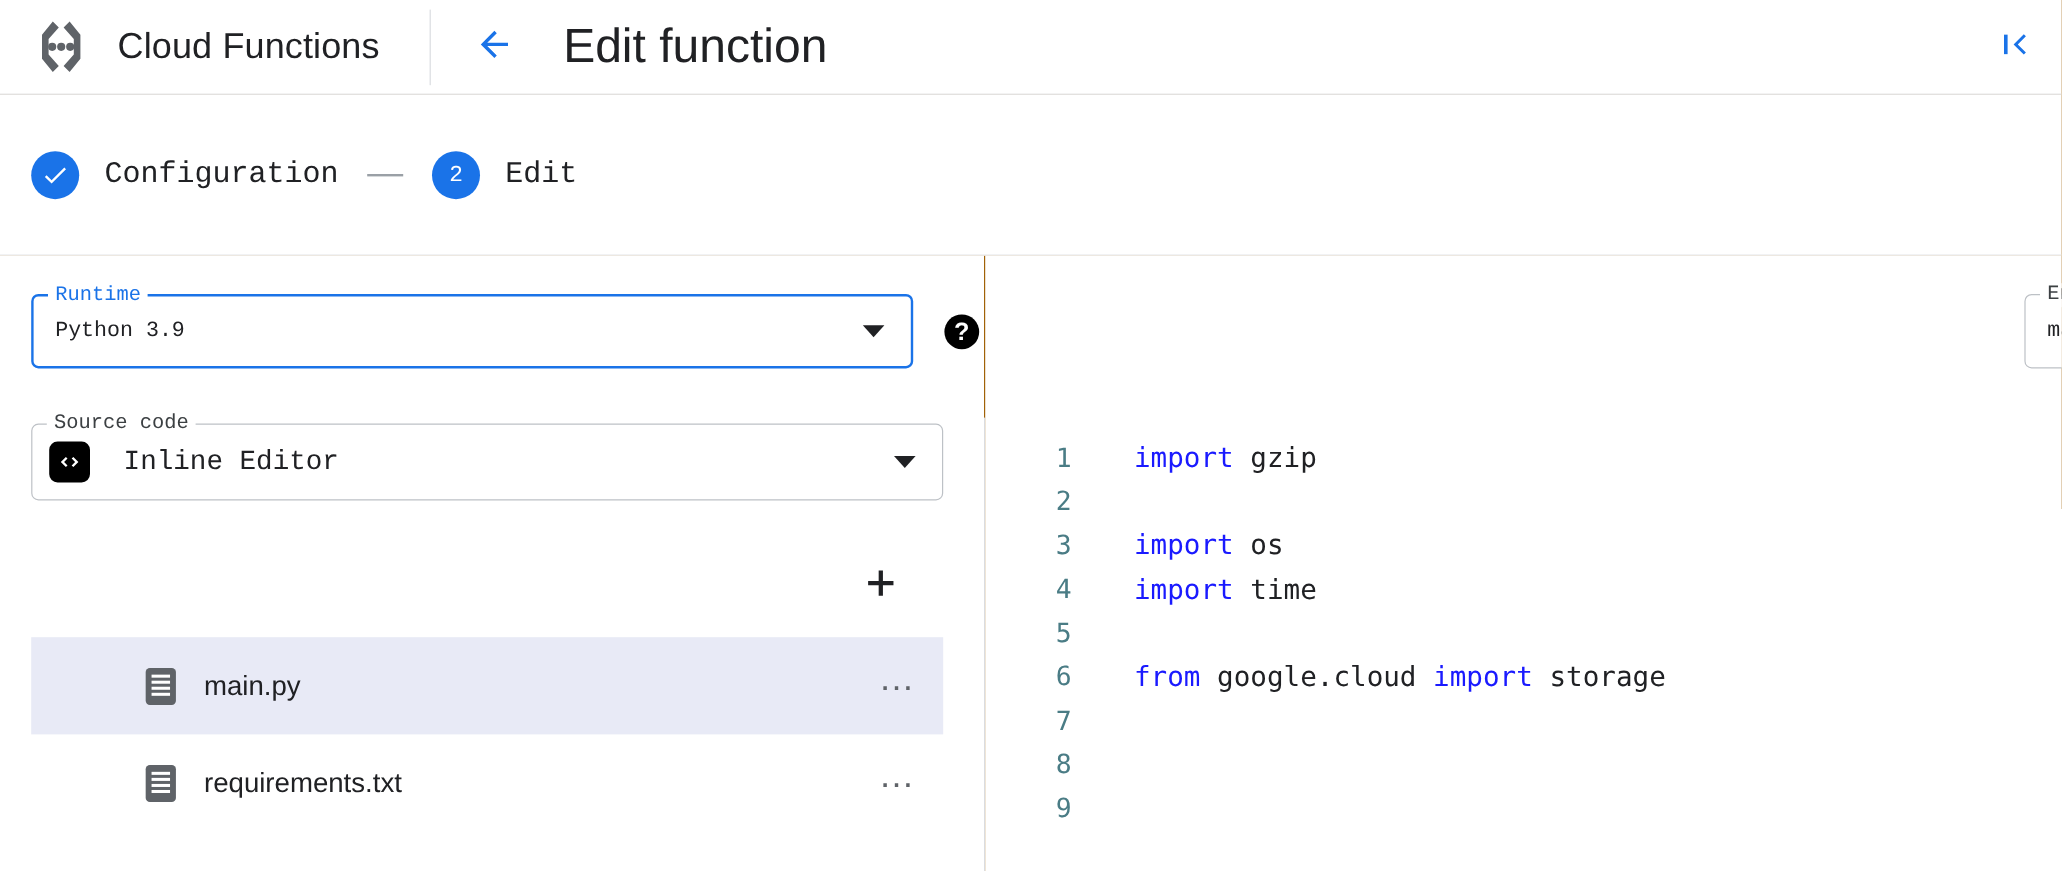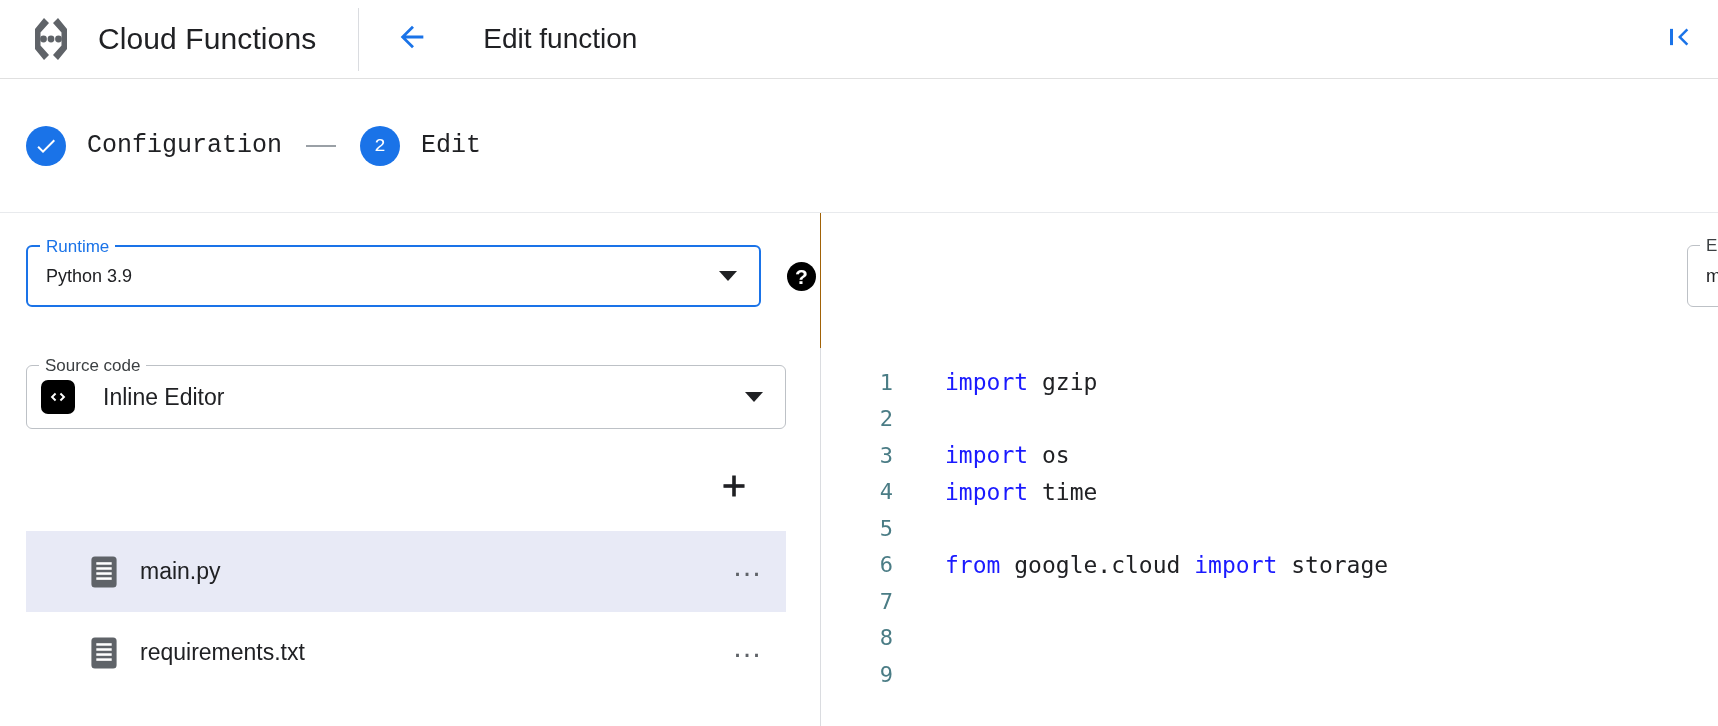--- a/index.html
+++ b/index.html
@@ -33,21 +33,21 @@
   .hdr-divider {
     width: 1px; height: 63px; background: #dadce0;
     margin-left: 42px; margin-right: 0px;
   }
   .back-btn {
     width: 54px; height: 54px; margin-left: 26px;
     display:flex; align-items:center; justify-content:center;
     border-radius: 50%;
   }
   .page-title {
-    font-size: 28px; color:#202124; margin-left: 44px; white-space:nowrap;
+    font-size: 40px; color:#202124; margin-left: 30px; white-space:nowrap;
   }
   .hdr-spacer { flex: 1 1 auto; }
   .collapse-btn {
     width: 48px; height: 48px; margin-right: 14px;
     display:flex; align-items:center; justify-content:center;
   }
 
   
   .stepper {
     height: 134px;
@@ -92,20 +92,21 @@
   .right-pane { flex: 1 1 auto; position: relative; background:#fff; }
 
   
   .field {
     position: relative;
     border: 1px solid #bdc1c6;
     border-radius: 6px;
     height: 62px;
     display:flex; align-items:center;
     background:#fff;
+    font-family:Liberation Mono, monospace;
   }
   .field.focused {
     border: 2px solid #1a73e8;
   }
   .field-legend {
     position: absolute;
     top: -10px; left: 12px;
     background:#fff;
     padding: 0 6px;
     font-size: 17px;
@@ -143,21 +144,21 @@
   .runtime-help { margin-left: 26px; }
 
   
   .entry-wrap {
     position:absolute; left: 866px; top: 32px; width: 800px;
   }
   .entry-field { width: 800px; }
 
   
   .source-wrap {
-    position:absolute; left: 26px; top: 152px; width: 680px; text-align: center;
+    position:absolute; left: 26px; top: 140px; width: 680px; text-align: center;
   }
   .source-field { width: 760px; height: 64px; }
   .code-icon {
     width: 34px; height: 34px; border-radius: 7px;
     background:#000;
     display:flex; align-items:center; justify-content:center;
     margin-left: 14px; flex:0 0 auto;
   }
   .source-text { font-size: 23px; color:#202124; margin-left: 28px; }
 
@@ -165,21 +166,21 @@
   .add-file-btn {
     position:absolute; left: 712px; top: 253px;
     width: 44px; height: 44px;
     display:flex; align-items:center; justify-content:center;
   }
 
   
   .file-list { position:absolute; left: 26px; top: 318px; width: 760px; }
   .file-row {
     height: 81px; display:flex; align-items:center;
-    padding-left: 64px; padding-right: 22px;
+    padding-left: 94px; padding-right: 22px;
   }
   .file-row.selected { background:#e8eaf6; }
   .file-icon { width: 28px; height: 34px; flex:0 0 auto; }
   .file-name { font-size: 23px; color:#202124; margin-left: 22px; white-space:nowrap; }
   .file-spacer { flex:1 1 auto; }
   .more-dots {
     color:#5f6368; font-size: 30px; letter-spacing: 2px; line-height: 10px;
     padding-bottom: 12px;
   }
 

